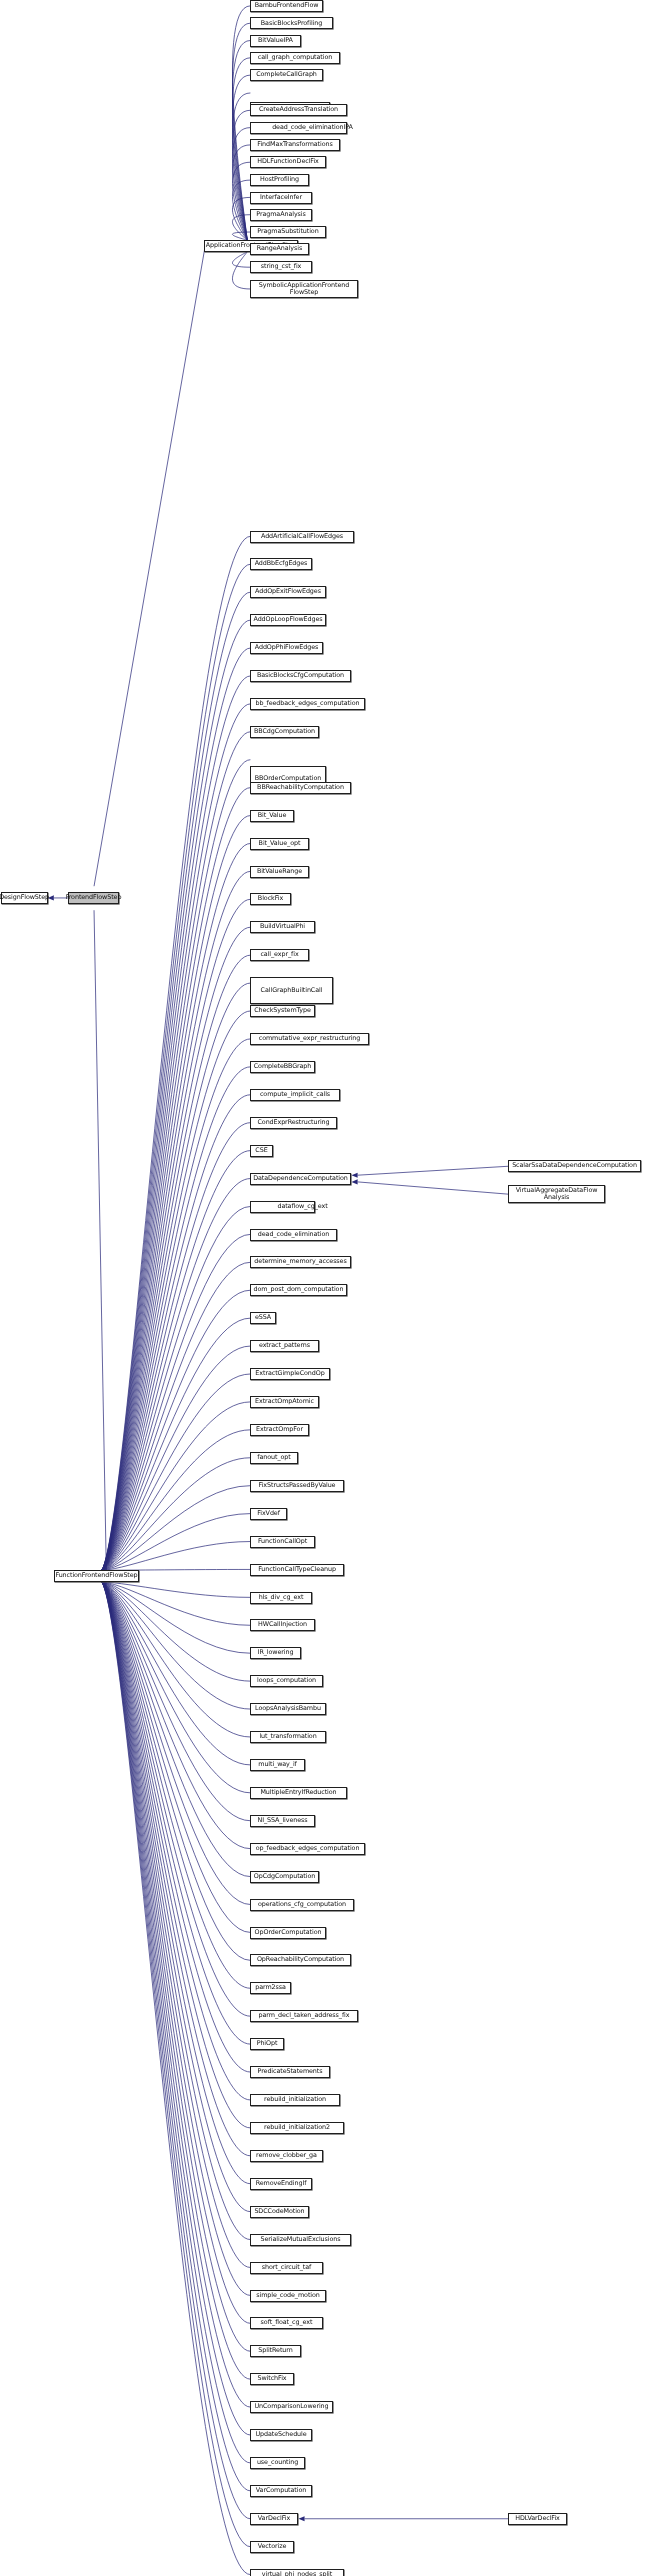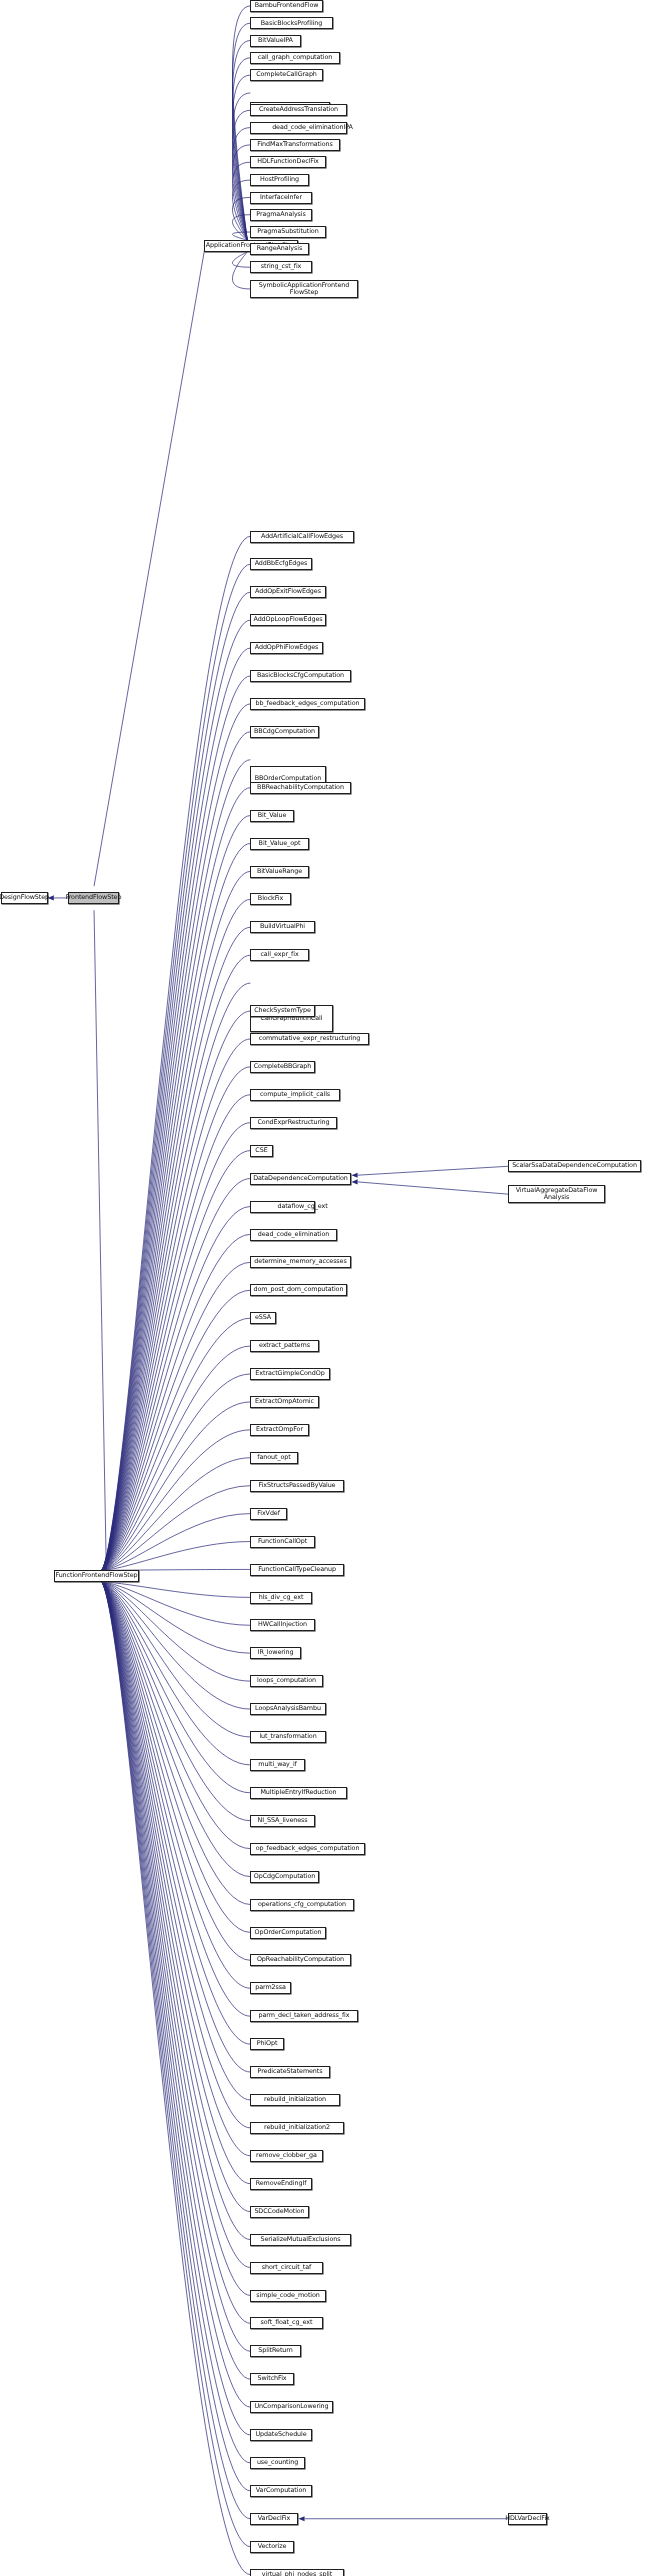--- a/index.html
+++ b/index.html
@@ -207,21 +207,21 @@
       <div class="node" style="left: 250px; top: 698px; width: 115px; height: 11.7px;">bb_feedback_edges_computation</div>
       <div class="node" style="left: 250px; top: 726px; width: 69px; height: 11.7px;">BBCdgComputation</div>
       <div class="node" style="left: 250px; top: 754px; width: 76px; height: 25px; margin-top: 12px;">BBOrderComputation</div>
       <div class="node" style="left: 250px; top: 782px; width: 101px; height: 11.7px;">BBReachabilityComputation</div>
       <div class="node" style="left: 250px; top: 810px; width: 44px; height: 11.7px;">Bit_Value</div>
       <div class="node" style="left: 250px; top: 838px; width: 59px; height: 11.7px;">Bit_Value_opt</div>
       <div class="node" style="left: 250px; top: 866px; width: 59px; height: 11.7px;">BitValueRange</div>
       <div class="node" style="left: 250px; top: 893px; width: 41px; height: 11.7px;">BlockFix</div>
       <div class="node" style="left: 250px; top: 921px; width: 65px; height: 11.7px;">BuildVirtualPhi</div>
       <div class="node" style="left: 250px; top: 949px; width: 59px; height: 11.7px;">call_expr_fix</div>
-      <div class="node" style="left: 250px; top: 977px; width: 83px; height: 27px; margin-top: 28px;">CallGraphBuiltinCall</div>
+      <div class="node" style="left: 250px; top: 977px; width: 83px; height: 27px;">CallGraphBuiltinCall</div>
       <div class="node" style="left: 250px; top: 1005px; width: 65px; height: 11.7px;">CheckSystemType</div>
       <div class="node" style="left: 250px; top: 1033px; width: 119px; height: 11.7px;">commutative_expr_restructuring</div>
       <div class="node" style="left: 250px; top: 1061px; width: 65px; height: 11.7px;">CompleteBBGraph</div>
       <div class="node" style="left: 250px; top: 1089px; width: 90px; height: 11.7px;">compute_implicit_calls</div>
       <div class="node" style="left: 250px; top: 1117px; width: 87px; height: 11.7px;">CondExprRestructuring</div>
       <div class="node" style="left: 250px; top: 1145px; width: 23px; height: 11.7px;">CSE</div>
       <div class="node" style="left: 250px; top: 1173px; width: 101px; height: 11.7px;">DataDependenceComputation</div>
       <div class="node" style="left: 250px; top: 1201px; width: 65px; height: 11.7px; padding-left: 40px;">dataflow_cg_ext</div>
       <div class="node" style="left: 250px; top: 1229px; width: 87px; height: 11.7px;">dead_code_elimination</div>
       <div class="node" style="left: 250px; top: 1256px; width: 101px; height: 11.7px;">determine_memory_accesses</div>
@@ -268,16 +268,16 @@
       <div class="node" style="left: 250px; top: 2401px; width: 83px; height: 11.7px;">UnComparisonLowering</div>
       <div class="node" style="left: 250px; top: 2429px; width: 62px; height: 11.7px;">UpdateSchedule</div>
       <div class="node" style="left: 250px; top: 2457px; width: 55px; height: 11.7px;">use_counting</div>
       <div class="node" style="left: 250px; top: 2485px; width: 62px; height: 11.7px;">VarComputation</div>
       <div class="node" style="left: 250px; top: 2513px; width: 48px; height: 11.7px;">VarDeclFix</div>
       <div class="node" style="left: 250px; top: 2541px; width: 44px; height: 11.7px;">Vectorize</div>
       <div class="node" style="left: 250px; top: 2569px; width: 94px; height: 11.7px;">virtual_phi_nodes_split</div>
       <div class="node" style="left: 508px; top: 1160px; width: 133px; height: 11.7px;">ScalarSsaDataDependenceComputation</div>
       <div class="node two-line" style="left: 508px; top: 1185px; width: 97px; height: 18.4px;">VirtualAggregateDataFlow
 Analysis</div>
-      <div class="node" style="left: 508px; top: 2513px; width: 39px; height: 11.7px;">HDLVarDeclFix</div>
+      <div class="node" style="left: 508px; top: 2513px; width: 59px; height: 11.7px;">HDLVarDeclFix</div>
     </div>
 </div>
 
 
 </body></html>

